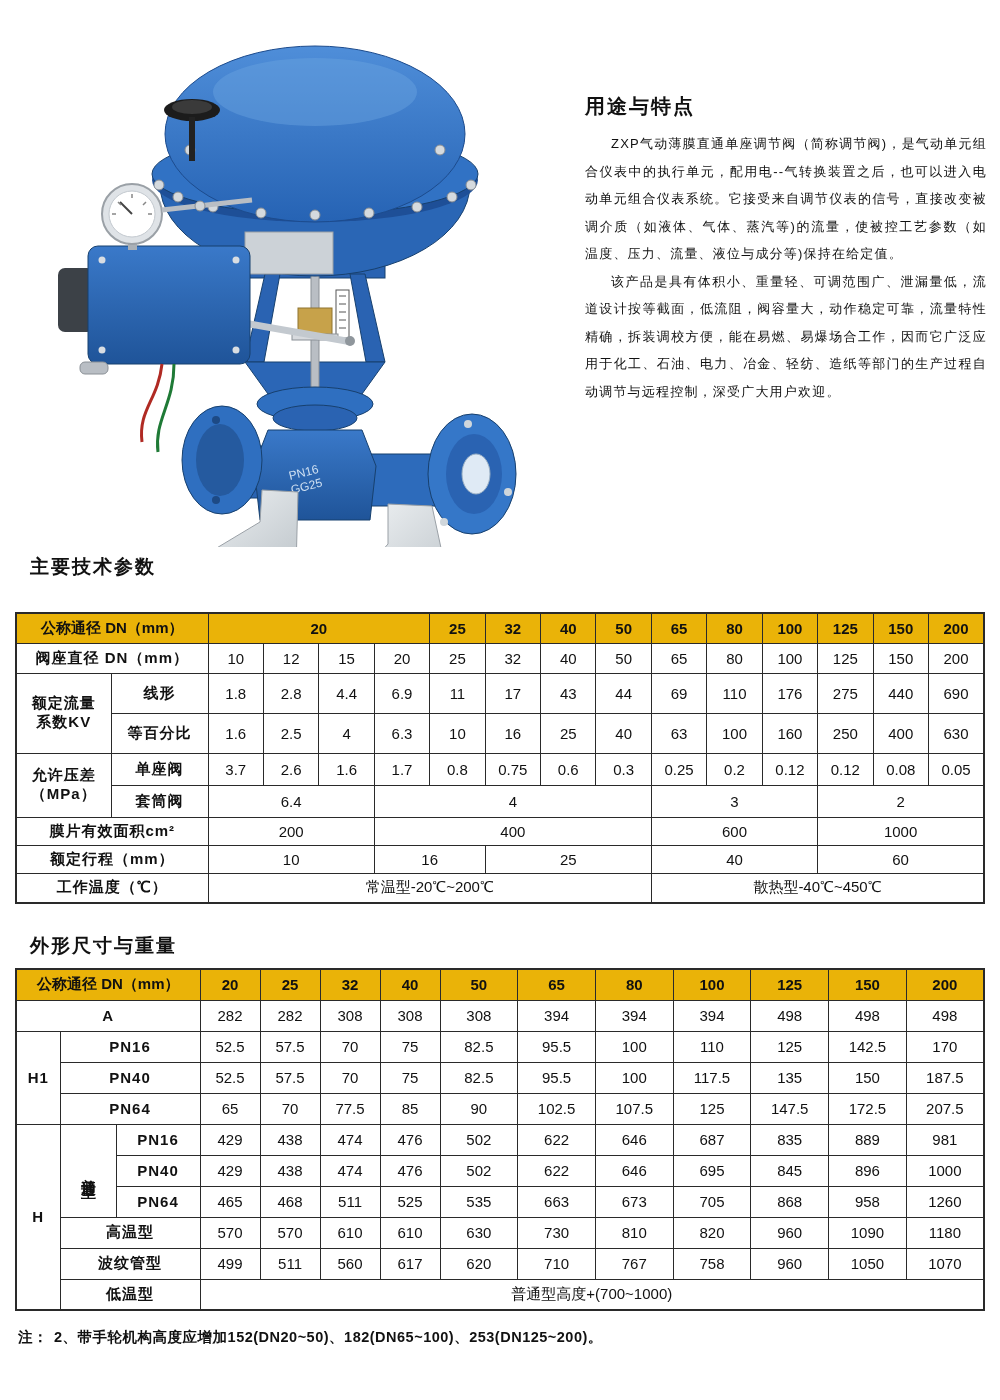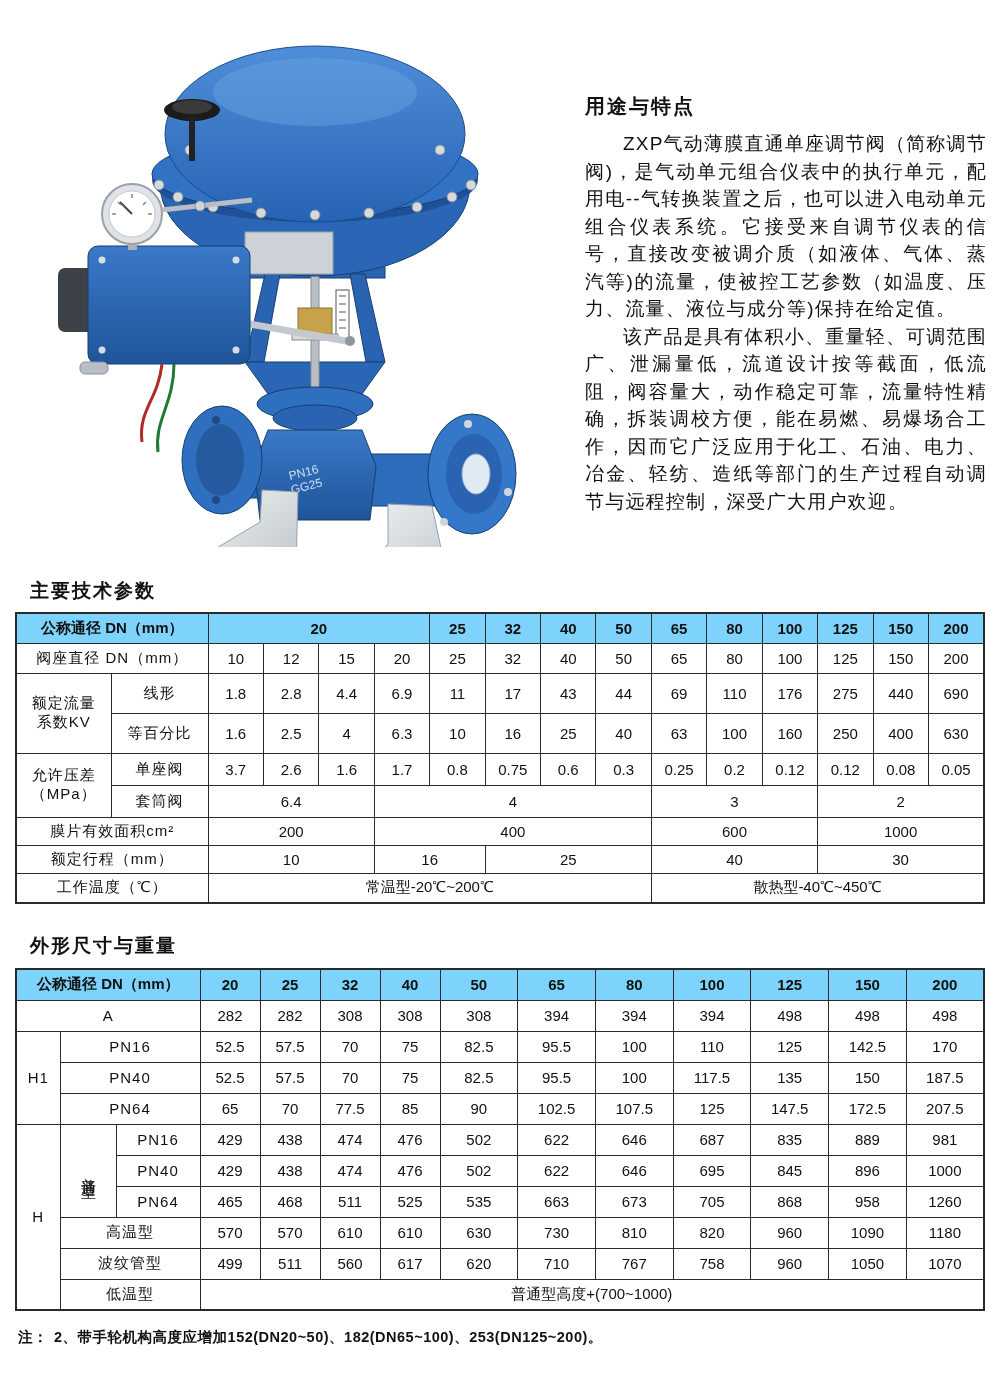--- a/index.html
+++ b/index.html
@@ -2,34 +2,34 @@
 <html><head>
 <meta charset="utf-8">
 <style>
   html,body { margin:0; padding:0; background:#fff; }
   body { width:1000px; height:1400px; position:relative; font-family:"Liberation Sans", sans-serif; color:#111; }
 
   .photo { position:absolute; left:40px; top:22px; width:505px; height:525px; }
 
   .intro { position:absolute; left:585px; top:75px; width:402px;margin-top:18px; }
   .intro h2 { margin:0 0 10px 0; font-size:20px; font-weight:bold; letter-spacing:2px; }
-  .intro p { margin:0; font-size:19px; line-height:27.5px; text-align:justify; text-indent:2em; letter-spacing:1.2px; }
+  .intro p { margin:0; font-size:13px; line-height:27.5px; text-align:justify; text-indent:2em; letter-spacing:1.2px; }
 
   .sec-title { position:absolute; left:30px; font-size:19px; font-weight:bold; letter-spacing:2px; }
-  #tech-title { top:578px; }
+  #tech-title { top:554px; }
   #dims-title { top:933px; }
 
   table { border-collapse:collapse; table-layout:fixed; position:absolute; left:15px; width:970px;
           border:2px solid #2a2a2a; }
   #tech-table { top:612px; }
   #dims-table { top:968px; }
   td { border:1px solid #2a2a2a; text-align:center; vertical-align:middle;
        font-size:15px; padding:1px 2px; overflow:hidden; }
-  td.hd { background:#7dd3fc; font-weight:bold; }
-  td.lbl { font-weight:normal; white-space:pre-line; letter-spacing:1px; }
+  td.hd { background:#eab308; font-weight:bold; }
+  td.lbl { font-weight:bold; white-space:pre-line; letter-spacing:1px; }
   td.vert { writing-mode:vertical-lr; text-orientation:upright; letter-spacing:3px; padding:2px 0; }
 
   #tech-table tr { height:30px; }
   #tech-table tr:nth-child(3), #tech-table tr:nth-child(4) { height:40px; }
   #tech-table tr:nth-child(5), #tech-table tr:nth-child(6) { height:32px; }
   #tech-table tr:nth-child(7), #tech-table tr:nth-child(8) { height:28px; }
   #dims-table tr { height:31px; }
 
   .notes { position:absolute; left:18px; top:1326px; display:flex; font-size:14.5px; font-weight:bold; line-height:23px; letter-spacing:0.5px; }
   .notes .lab { flex:0 0 auto; }
@@ -287,21 +287,21 @@
         <td colspan="5">400</td>
         <td colspan="3">600</td>
         <td colspan="3">1000</td>
       </tr>
       <tr>
         <td colspan="2" class="lbl">额定行程（mm）</td>
         <td colspan="3">10</td>
         <td colspan="2">16</td>
         <td colspan="3">25</td>
         <td colspan="3">40</td>
-        <td colspan="3">30</td>
+        <td colspan="3">60</td>
       </tr>
       <tr>
         <td colspan="2" class="lbl">工作温度（℃）</td>
         <td colspan="8">常温型-20℃~200℃</td>
         <td colspan="6">散热型-40℃~450℃</td>
       </tr>
     </tbody>
 </table>
 
 <div class="sec-title" id="dims-title">外形尺寸与重量</div>

